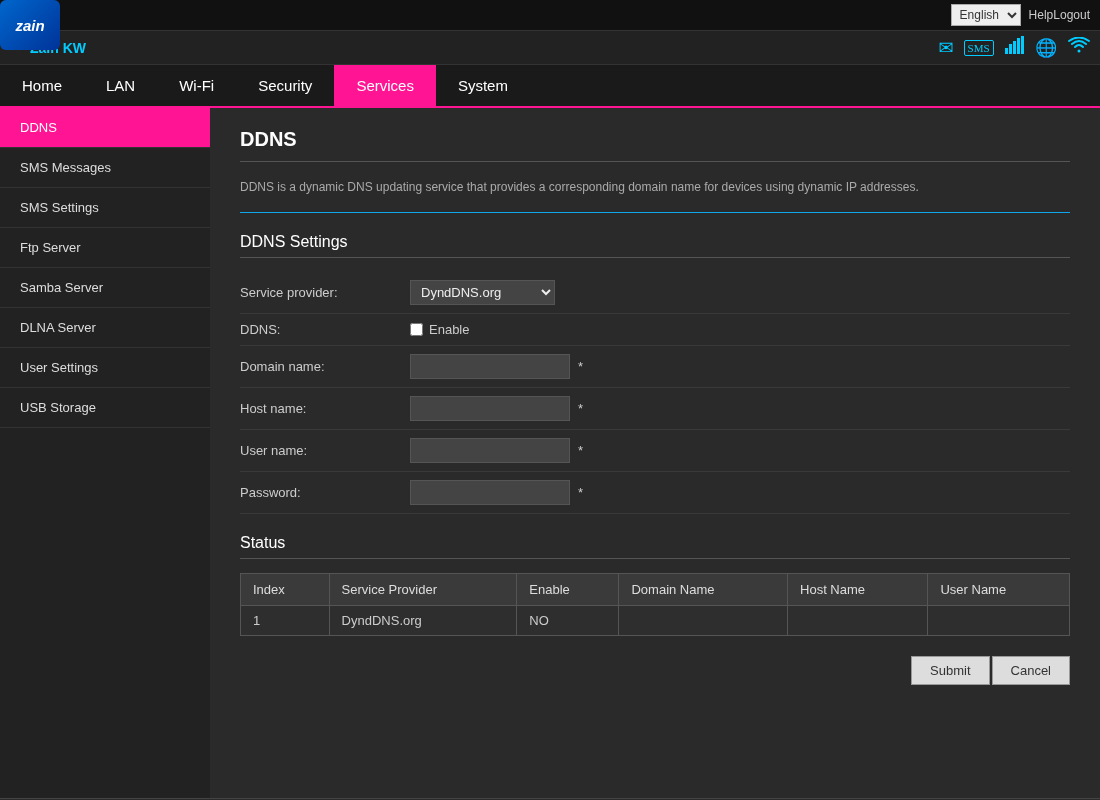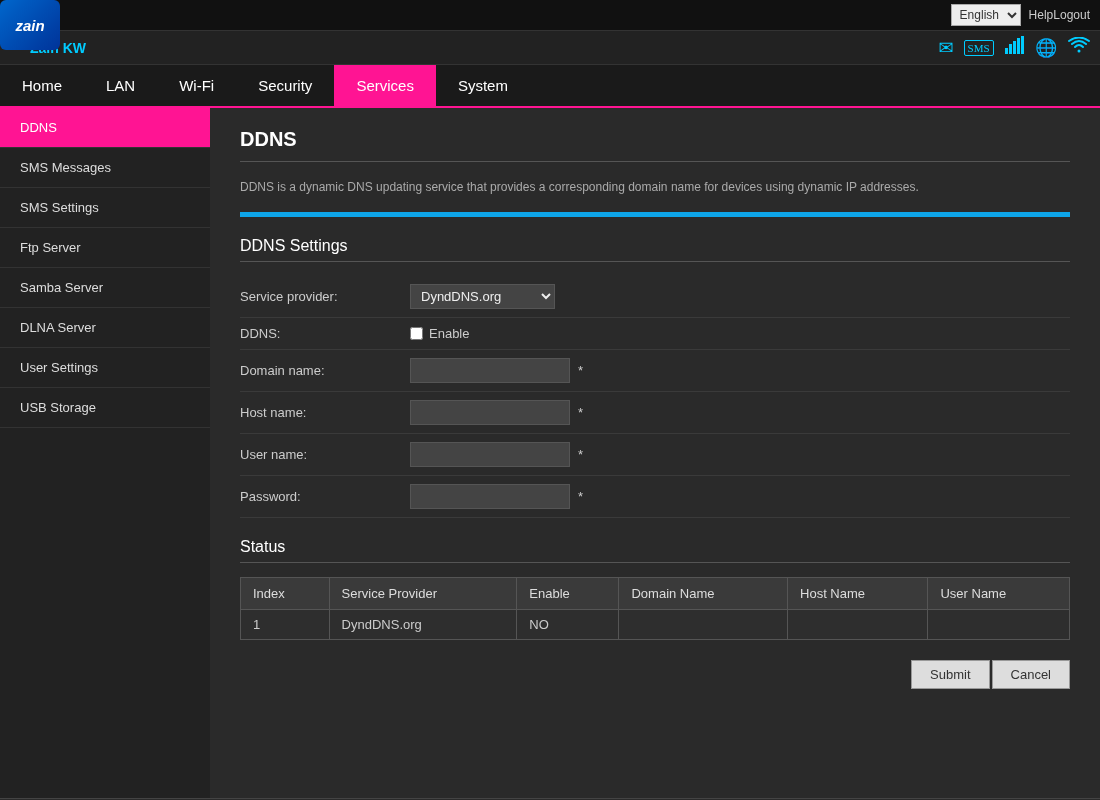--- a/index.html
+++ b/index.html
@@ -31,21 +31,21 @@
     
     #sidebar { width: 210px; background: #222; flex-shrink: 0; }
     .sidebar-item { padding: 12px 20px; color: #ddd; cursor: pointer; border-bottom: 1px solid #333; font-size: 13px; }
     .sidebar-item.active { background: #ff1493; color: white; }
 
     
     #content { flex: 1; background: #2a2a2a; overflow-y: auto; padding: 20px 30px; }
 
     #page-heading { font-size: 20px; color: #fff; font-weight: bold; border-bottom: 1px solid #555; padding-bottom: 10px; margin-bottom: 16px; }
 
-    #description { color: #aaa; font-size: 12px; line-height: 1.5; margin-bottom: 20px; border-bottom: 5px solid #0ea5e9; padding-bottom: 16px; }
+    #description { color: #aaa; font-size: 12px; line-height: 1.5; margin-bottom: 20px; border-bottom: 1px solid #0ea5e9; padding-bottom: 16px; }
 
     .section-title { font-size: 16px; color: #fff; font-weight: normal; margin-bottom: 14px; padding-bottom: 6px; border-bottom: 1px solid #555; }
 
     .form-section { margin-bottom: 20px; }
 
     .form-row { display: flex; align-items: center; padding: 8px 0; border-bottom: 1px solid #3a3a3a; }
     .form-label { width: 160px; color: #ccc; font-size: 13px; flex-shrink: 0; }
     .form-control { margin-left: 10px; }
     .form-input { background: #444; border: 1px solid #555; color: #eee; padding: 4px 8px; font-size: 13px; width: 160px; }
     .required-mark { color: #ccc; margin-left: 8px; }

